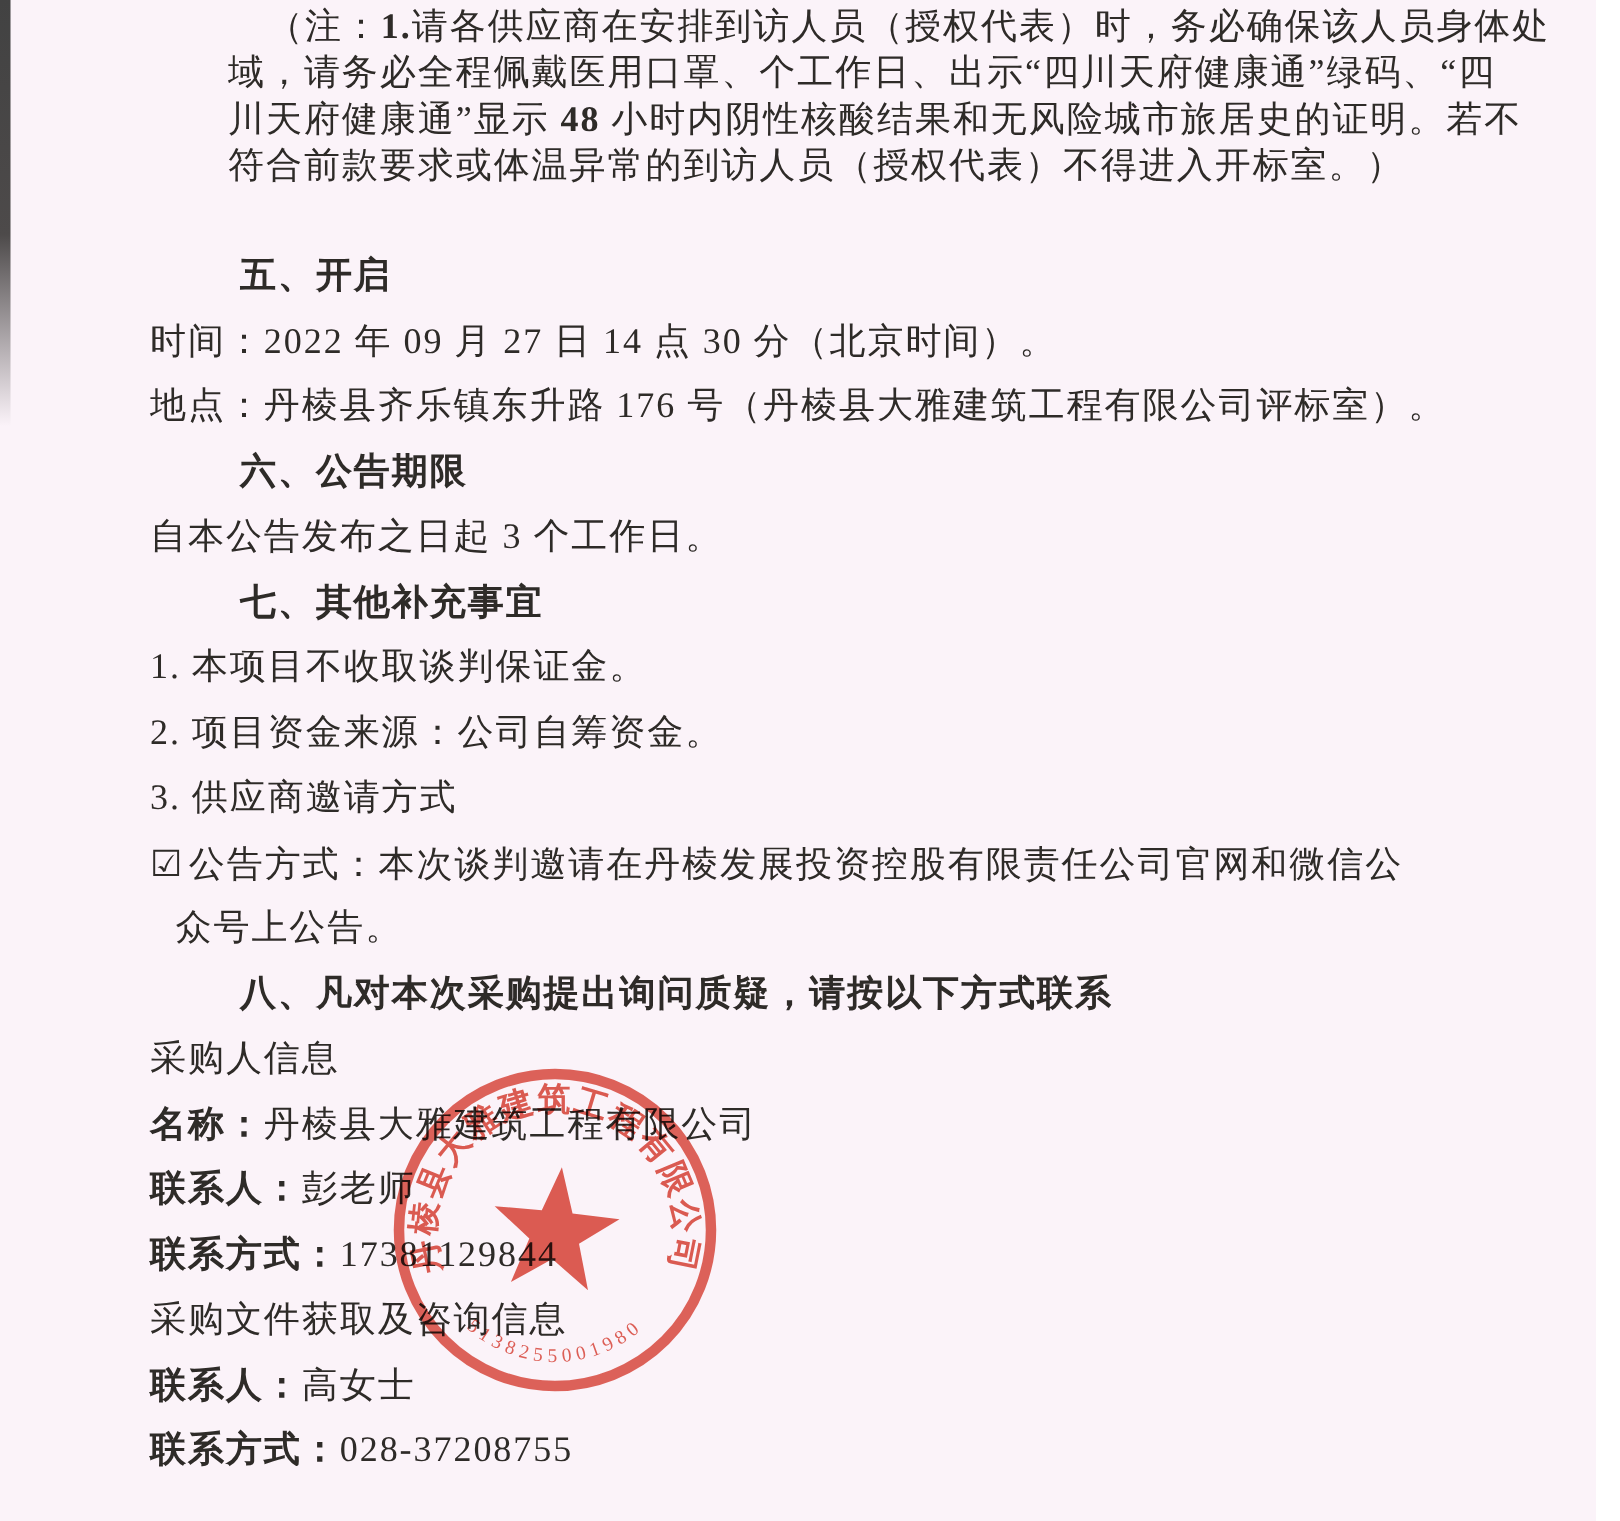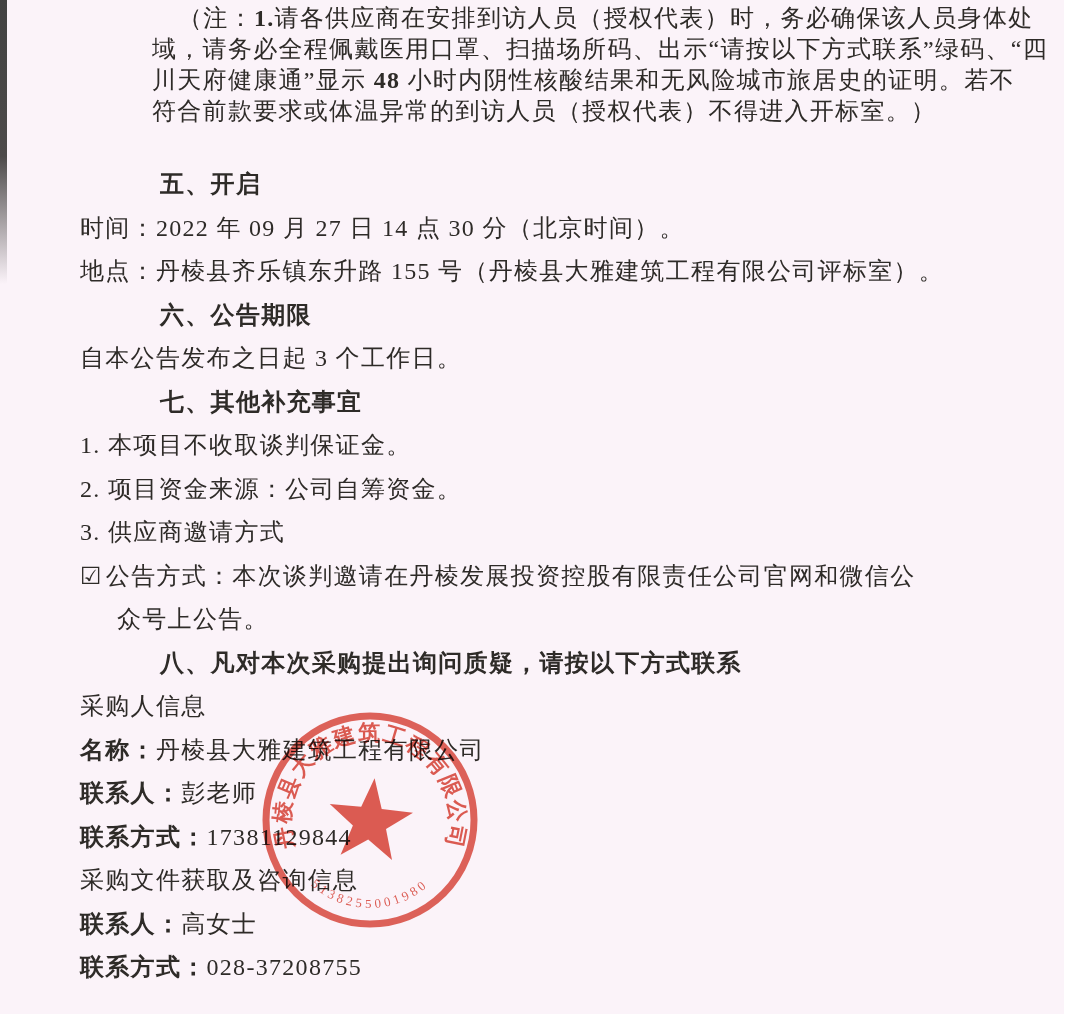--- a/index.html
+++ b/index.html
@@ -24,21 +24,21 @@
   .note{
     position:absolute;left:152px;top:3px;width:906px;
     font-size:24px;line-height:31px;letter-spacing:1.3px;
   }
   .nline{white-space:nowrap;}
   .nline.first{text-indent:26px;}
   .nline b{font-weight:bold;}
   .rows{position:absolute;left:0;top:163px;width:1080px;}
   .row{height:43.5px;line-height:43.5px;font-size:24px;letter-spacing:1.3px;white-space:nowrap;}
   .row.heading{padding-left:160px;font-weight:bold;}
-  .row.content{padding-left:80px;}
+  .row.content{padding-left:100px;}
   .row.hang{padding-left:117px;}
   .row b{font-weight:bold;}
   .cbx{font-family:"DejaVu Sans","Liberation Sans",sans-serif;margin-right:3px;}
   .stamp{
     position:absolute;left:255px;top:705px;width:230px;height:230px;
     mix-blend-mode:multiply;opacity:.93;
   }
   .stamp .ring{fill:none;stroke:var(--seal-red);stroke-width:7;opacity:.84;}
   .stamp .guide{fill:none;stroke:none;}
   .seal-text{fill:var(--seal-red);opacity:.88;font-size:22px;letter-spacing:1.5px;
@@ -49,29 +49,29 @@
 </style>
 </head>
 <body>
 
 <div class="page">
 
   <div class="edge-strip"></div>
 
   <div class="note" id="note">
       <div class="nline first"><span>（注：</span><b>1.</b><span>请各供应商在安排到访人员（授权代表）时，务必确保该人员身体处</span></div>
-      <div class="nline"><span>域，请务必全程佩戴医用口罩、扫描场所码、出示“请按以下方式联系”绿码、“四</span></div>
+      <div class="nline"><span>域，请务必全程佩戴医用口罩、个工作日、出示“四川天府健康通”绿码、“四</span></div>
       <div class="nline"><span>川天府健康通”显示 </span><b>48</b><span> 小时内阴性核酸结果和无风险城市旅居史的证明。若不</span></div>
       <div class="nline"><span>符合前款要求或体温异常的到访人员（授权代表）不得进入开标室。）</span></div>
     </div>
 
   <div class="rows" id="rows">
       <div class="row heading"><b>五、开启</b></div>
       <div class="row content"><span>时间：2022 年 09 月 27 日 14 点 30 分（北京时间）。</span></div>
-      <div class="row content"><span>地点：丹棱县齐乐镇东升路 155 号（丹棱县大雅建筑工程有限公司评标室）。</span></div>
+      <div class="row content"><span>地点：丹棱县齐乐镇东升路 176 号（丹棱县大雅建筑工程有限公司评标室）。</span></div>
       <div class="row heading"><b>六、公告期限</b></div>
       <div class="row content"><span>自本公告发布之日起 3 个工作日。</span></div>
       <div class="row heading"><b>七、其他补充事宜</b></div>
       <div class="row content"><span>1. 本项目不收取谈判保证金。</span></div>
       <div class="row content"><span>2. 项目资金来源：公司自筹资金。</span></div>
       <div class="row content"><span>3. 供应商邀请方式</span></div>
       <div class="row content"><span class="cbx">☑</span><span>公告方式：本次谈判邀请在丹棱发展投资控股有限责任公司官网和微信公</span></div>
       <div class="row hang"><span>众号上公告。</span></div>
       <div class="row heading"><b>八、凡对本次采购提出询问质疑，请按以下方式联系</b></div>
       <div class="row content"><span>采购人信息</span></div>

